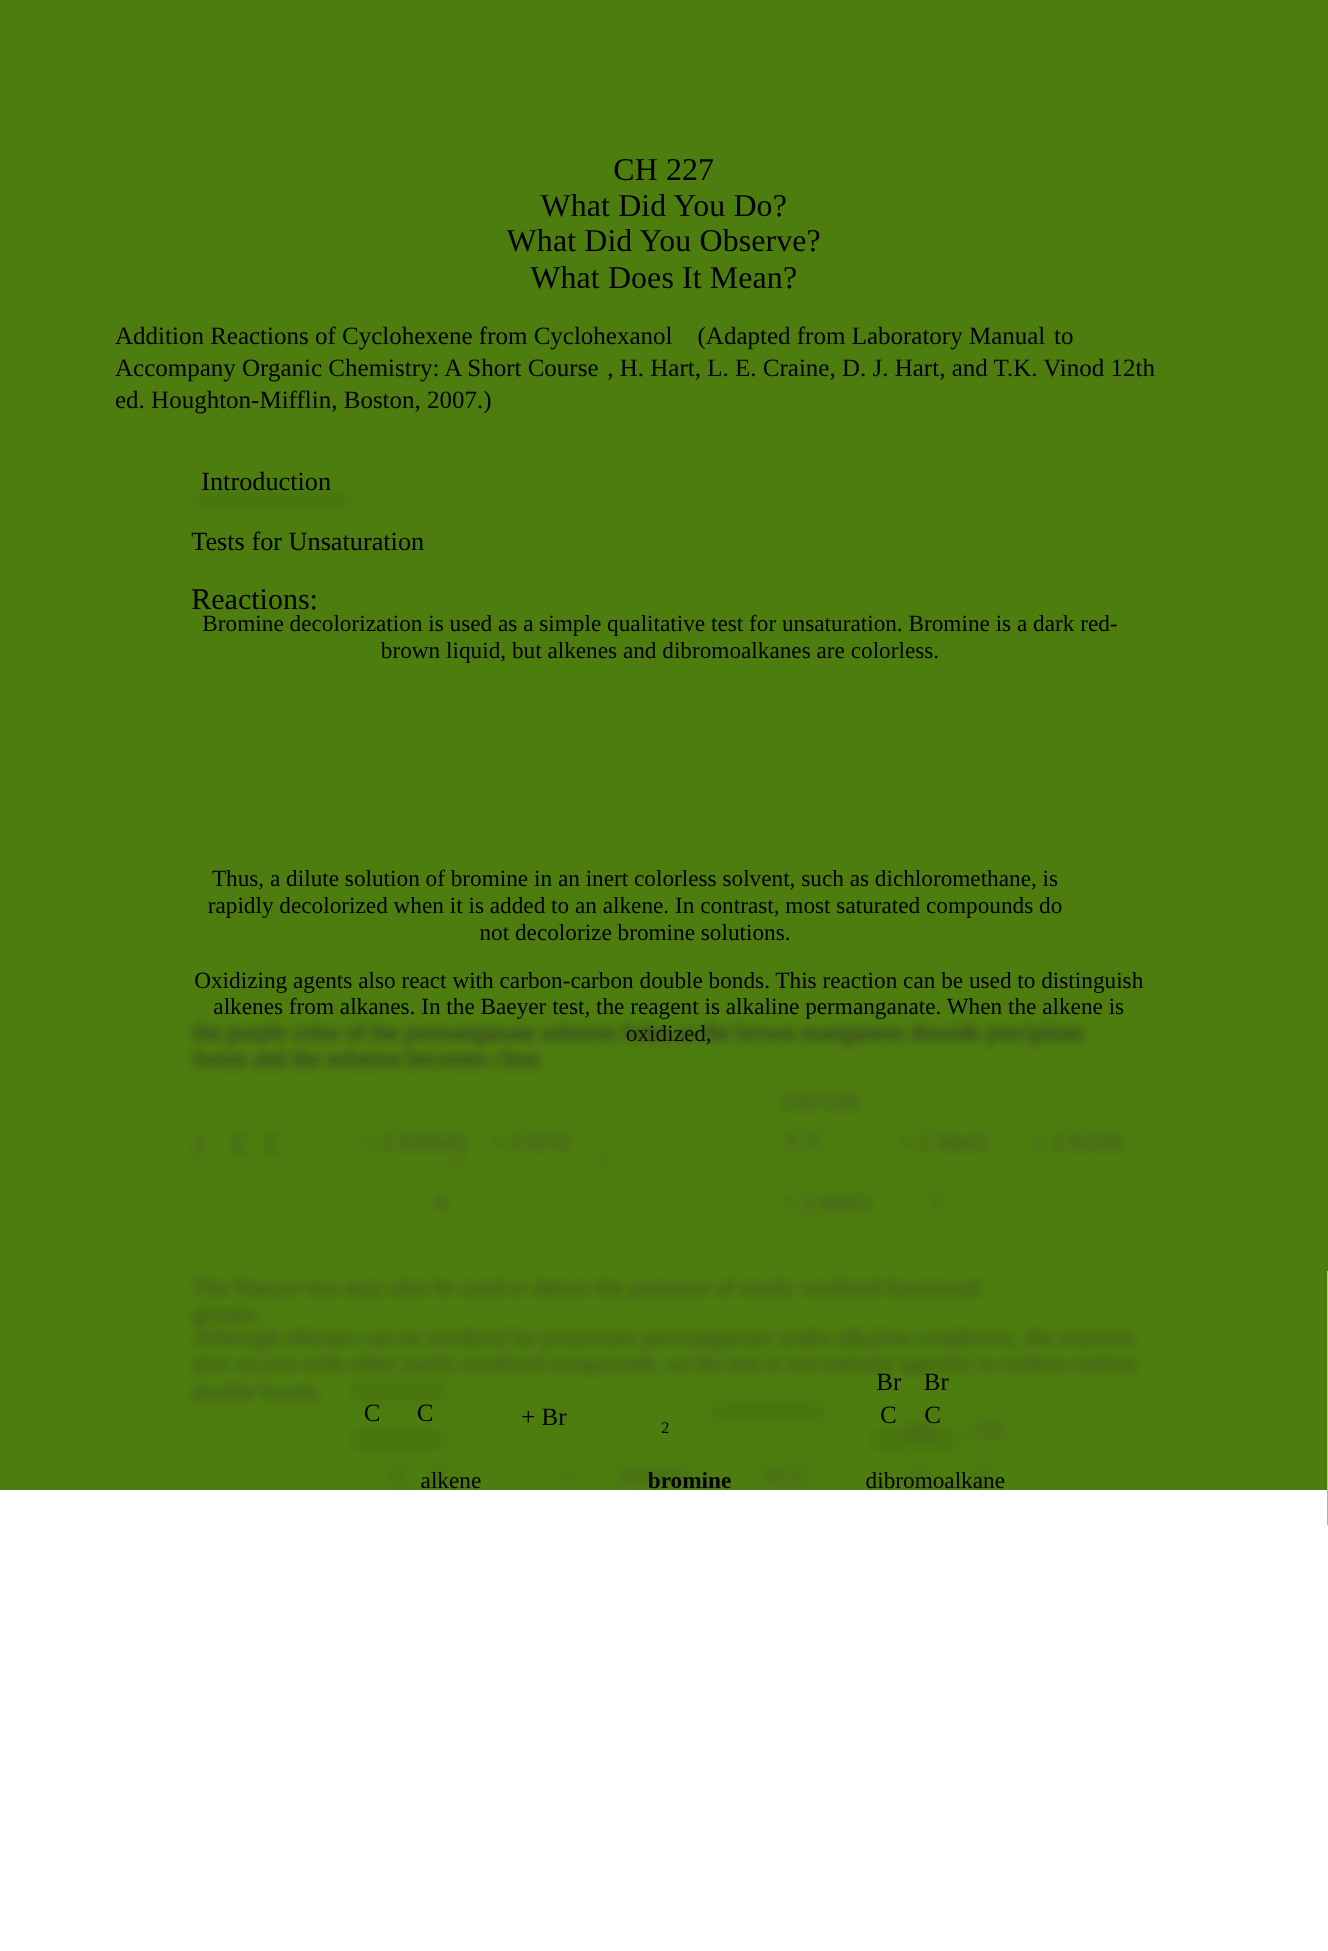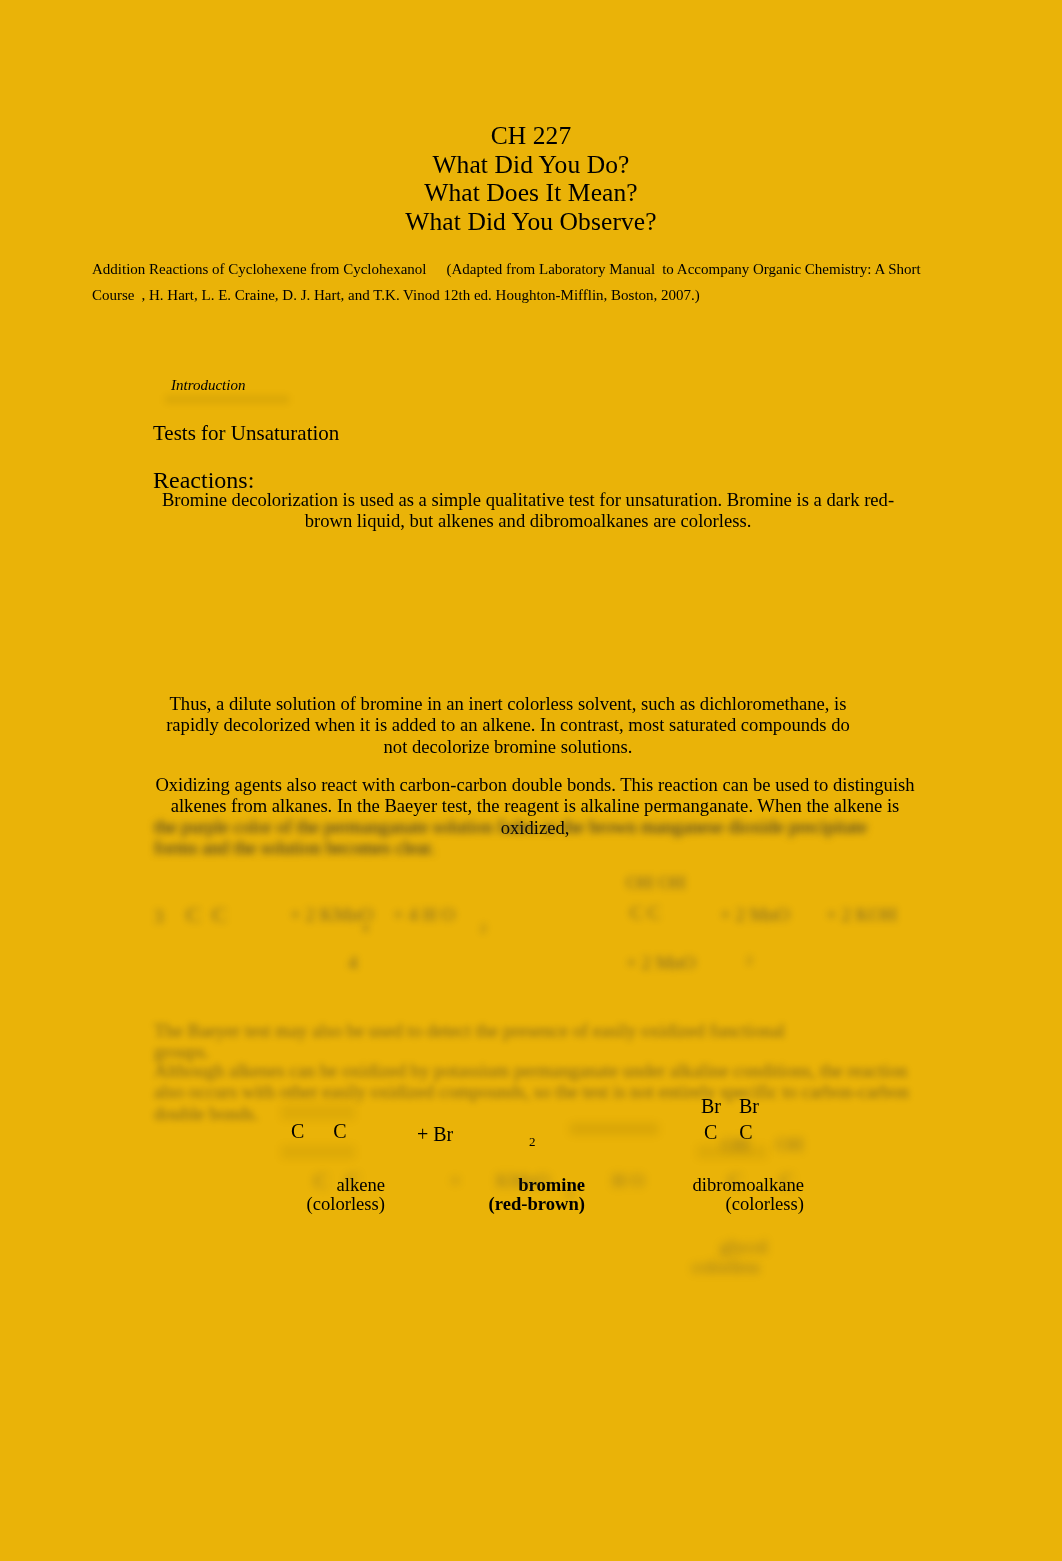--- a/index.html
+++ b/index.html
@@ -7,22 +7,22 @@
     padding: 0;
     background: #ffffff;
   }
   body {
     font-family: "Liberation Serif", "DejaVu Serif", serif;
     color: #000000;
   }
   .page {
     position: relative;
     width: 1062px;
-    height: 1561px;
-    background: #eab308;
+    height: 1192px;
+    background: #4d7c0f;
     overflow: hidden;
   }
 
   
   .title-block {
     position: absolute;
     left: 0;
     top: 122px;
     width: 1062px;
     text-align: center;
@@ -32,35 +32,34 @@
     line-height: 28.5px;
     letter-spacing: 0.1px;
   }
 
   
   .citation {
     position: absolute;
     left: 92px;
     top: 257px;
     width: 832px;
-    font-size: 15px;
+    font-size: 20px;
     line-height: 25.5px;
     text-align: left;
   }
   .citation .gap-sm { display: inline-block; width: 20px; }
   .citation .gap-xs { display: inline-block; width: 7px; }
 
   
   .h-intro {
     position: absolute;
-    left: 171px;
+    left: 161px;
     top: 373px;
-    font-size: 15px;
+    font-size: 21px;
     line-height: 24px;
-    font-style: italic;
   }
   .h-intro::after {
     content: "";
     position: absolute;
     left: -6px;
     top: 22px;
     width: 124px;
     height: 9px;
     background: rgba(0,0,0,0.055);
     filter: blur(3.2px);
@@ -195,22 +194,22 @@
   }
 </style>
 </head>
 <body>
 
 <div class="page">
 
   <div class="title-block">
     <div class="title-line">CH 227</div>
     <div class="title-line">What Did You Do?</div>
+    <div class="title-line">What Did You Observe?</div>
     <div class="title-line">What Does It Mean?</div>
-    <div class="title-line">What Did You Observe?</div>
   </div>
 
   <div class="citation">
     <span>Addition Reactions of Cyclohexene from Cyclohexanol</span><span class="gap-sm"></span><span>(Adapted from Laboratory Manual</span><span class="gap-xs"></span><span>to</span>
     <span>Accompany Organic Chemistry: A Short Course</span><span class="gap-xs"></span><span>, H. Hart, L. E. Craine, D. J. Hart, and T.K. Vinod 12th ed.</span>
     <span>Houghton-Mifflin, Boston, 2007.)</span>
   </div>
 
   <div class="h-intro">Introduction</div>
   <div class="h-tests">Tests for Unsaturation</div>

